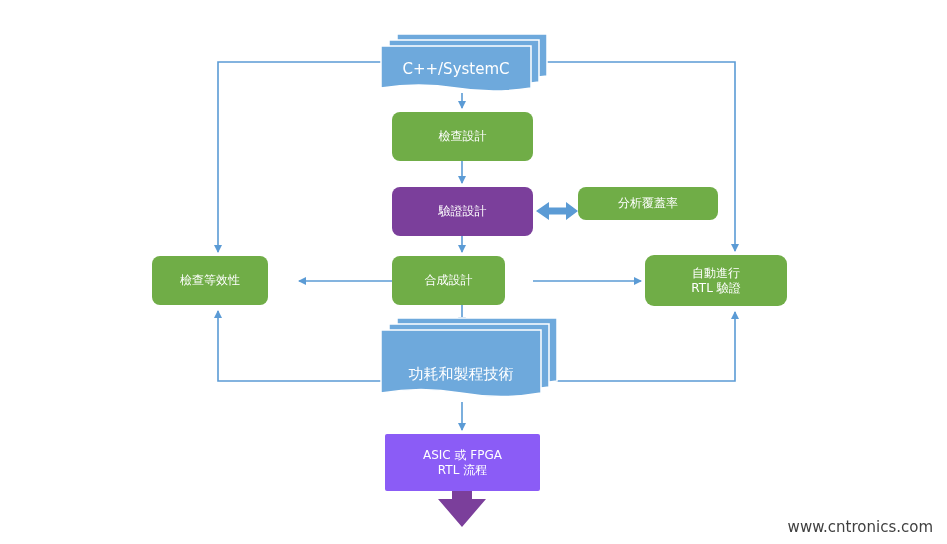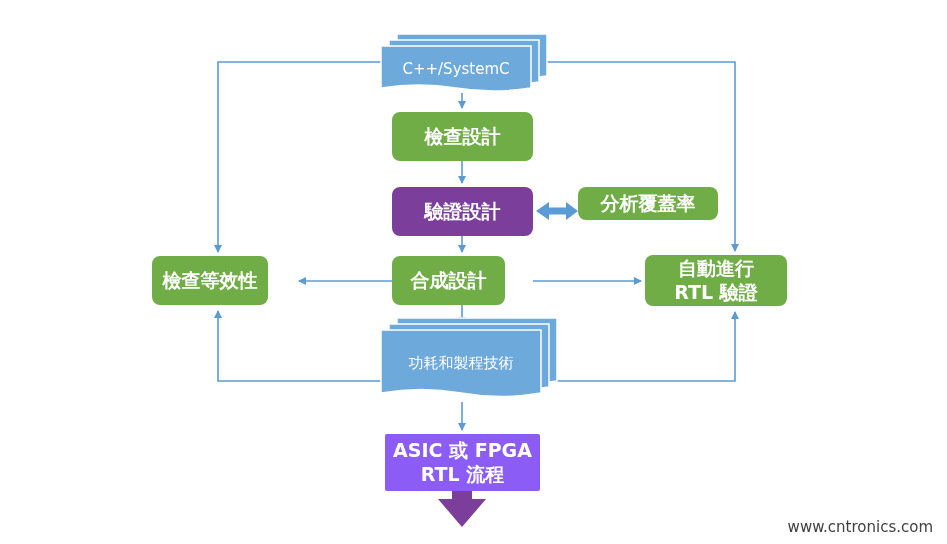--- a/index.html
+++ b/index.html
@@ -21,25 +21,24 @@
     z-index: 1;
   }
   .node {
     position: absolute;
     z-index: 2;
     display: flex;
     flex-direction: column;
     align-items: center;
     justify-content: center;
     color: #ffffff;
-    font-size: 19px;
+    font-size: 12px;
     line-height: 1.25;
     text-align: center;
     box-sizing: border-box;
-    font-weight: bold;
   }
   .green  { background: #70AD47; border-radius: 8px; }
   .purple { background: #7B3F9B; border-radius: 8px; }
   .purple-sq { background: #8b5cf6; border-radius: 2px; }
   .doc-label {
     position: absolute;
     z-index: 3;
     display: flex;
     flex-direction: column;
     align-items: center;
@@ -105,21 +104,21 @@
       <path class="doc-card" transform="translate(381,330)" d="M0,0 H160 V63 Q120,70 80,63 Q40,56 0,63 Z"></path>
     </g>
 
     <polygon fill="#7B3F9B" points="452,491 472,491 472,499 486,499 462,527 438,499 452,499"></polygon>
   </svg>
 
   <div class="doc-label" style="left:381px; top:46px; width:150px; height:46px;">
     <span>C++/SystemC</span>
   </div>
 
-  <div class="doc-label" style="left:381px; top:331px; width:160px; height:64px;">
+  <div class="doc-label" style="left:381px; top:342px; width:160px; height:64px;">
     <span>功耗和製程技術</span>
   </div>
 
   <div class="node green" style="left:392px; top:112px; width:141px; height:49px;">
     <span>檢查設計</span>
   </div>
 
   <div class="node purple" style="left:392px; top:187px; width:141px; height:49px;">
     <span>驗證設計</span>
   </div>
@@ -129,21 +128,21 @@
   </div>
 
   <div class="node green" style="left:152px; top:256px; width:116px; height:49px;">
     <span>檢查等效性</span>
   </div>
 
   <div class="node green" style="left:392px; top:256px; width:113px; height:49px;">
     <span>合成設計</span>
   </div>
 
-  <div class="node green" style="left:645px; top:255px; width:142px; height:51px;">
+  <div class="node green" style="left:645px; top:255px; width:142px; height:51px;border-radius:9px;">
     <span>自動進行</span>
     <span>RTL 驗證</span>
   </div>
 
   <div class="node purple-sq" style="left:385px; top:434px; width:155px; height:57px;">
     <span>ASIC 或 FPGA</span>
     <span>RTL 流程</span>
   </div>
 
   <div class="watermark">www.cntronics.com</div>

